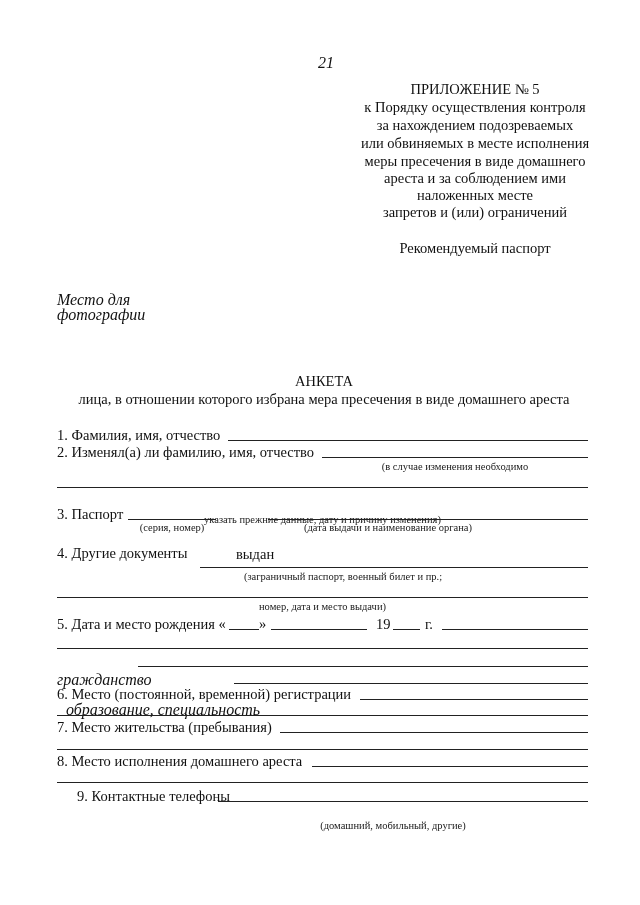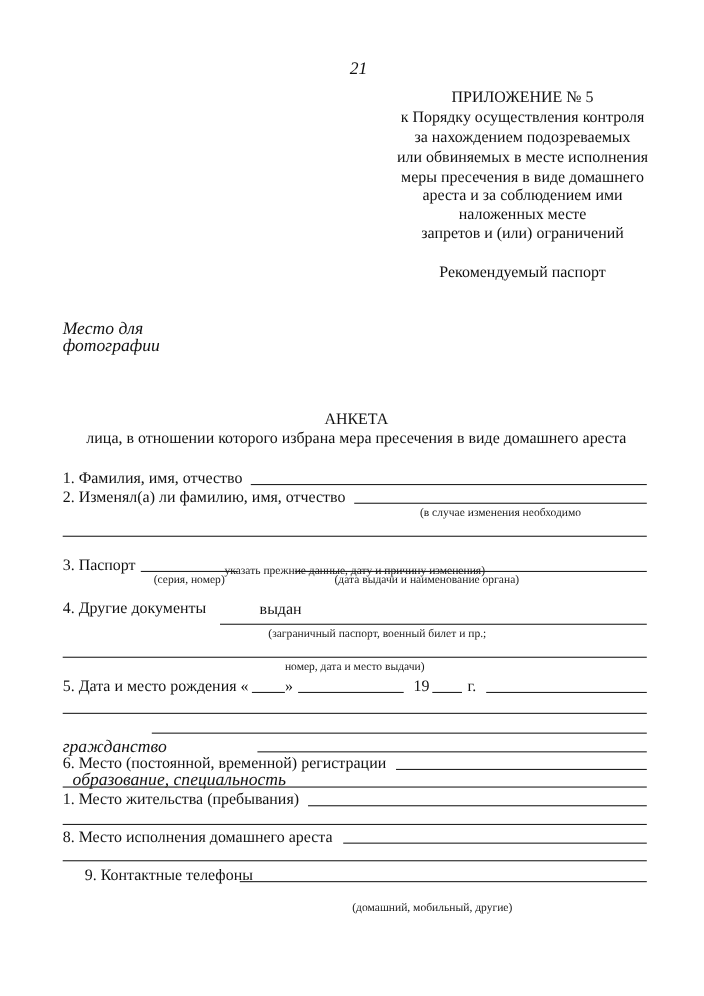--- a/index.html
+++ b/index.html
@@ -68,21 +68,21 @@
 <div class="abs t13" style="left:57px; top:652px;margin-top:20px;">гражданство</div>
 <div class="line" style="left:138px; width:450px; top:666px;"></div>
 
 <div class="abs t13" style="left:66px; top:669px;margin-top:33px;">образование, специальность</div>
 <div class="line" style="left:234px; width:354px; top:683px;"></div>
 
 <div class="abs t14" style="left:57px; top:685px;">6. Место (постоянной, временной) регистрации</div>
 <div class="line" style="left:360px; width:228px; top:699px;"></div>
 <div class="line" style="left:57px; width:531px; top:715px;"></div>
 
-<div class="abs t14" style="left:57px; top:718px;">1. Место жительства (пребывания)</div>
+<div class="abs t14" style="left:57px; top:718px;">7. Место жительства (пребывания)</div>
 <div class="line" style="left:280px; width:308px; top:732px;"></div>
 <div class="line" style="left:57px; width:531px; top:749px;"></div>
 
 <div class="abs t14" style="left:57px; top:752px;">8. Место исполнения домашнего ареста</div>
 <div class="line" style="left:312px; width:276px; top:766px;"></div>
 <div class="line" style="left:57px; width:531px; top:782px;"></div>
 
 <div class="abs t14" style="left:57px; top:787px;margin-left:20px;">9. Контактные телефоны</div>
 <div class="line" style="left:218px; width:370px; top:801px;"></div>
 <div class="hint" style="left:218px; width:370px; top:819px; padding-right:20px; box-sizing:border-box;">(домашний, мобильный, другие)</div>

